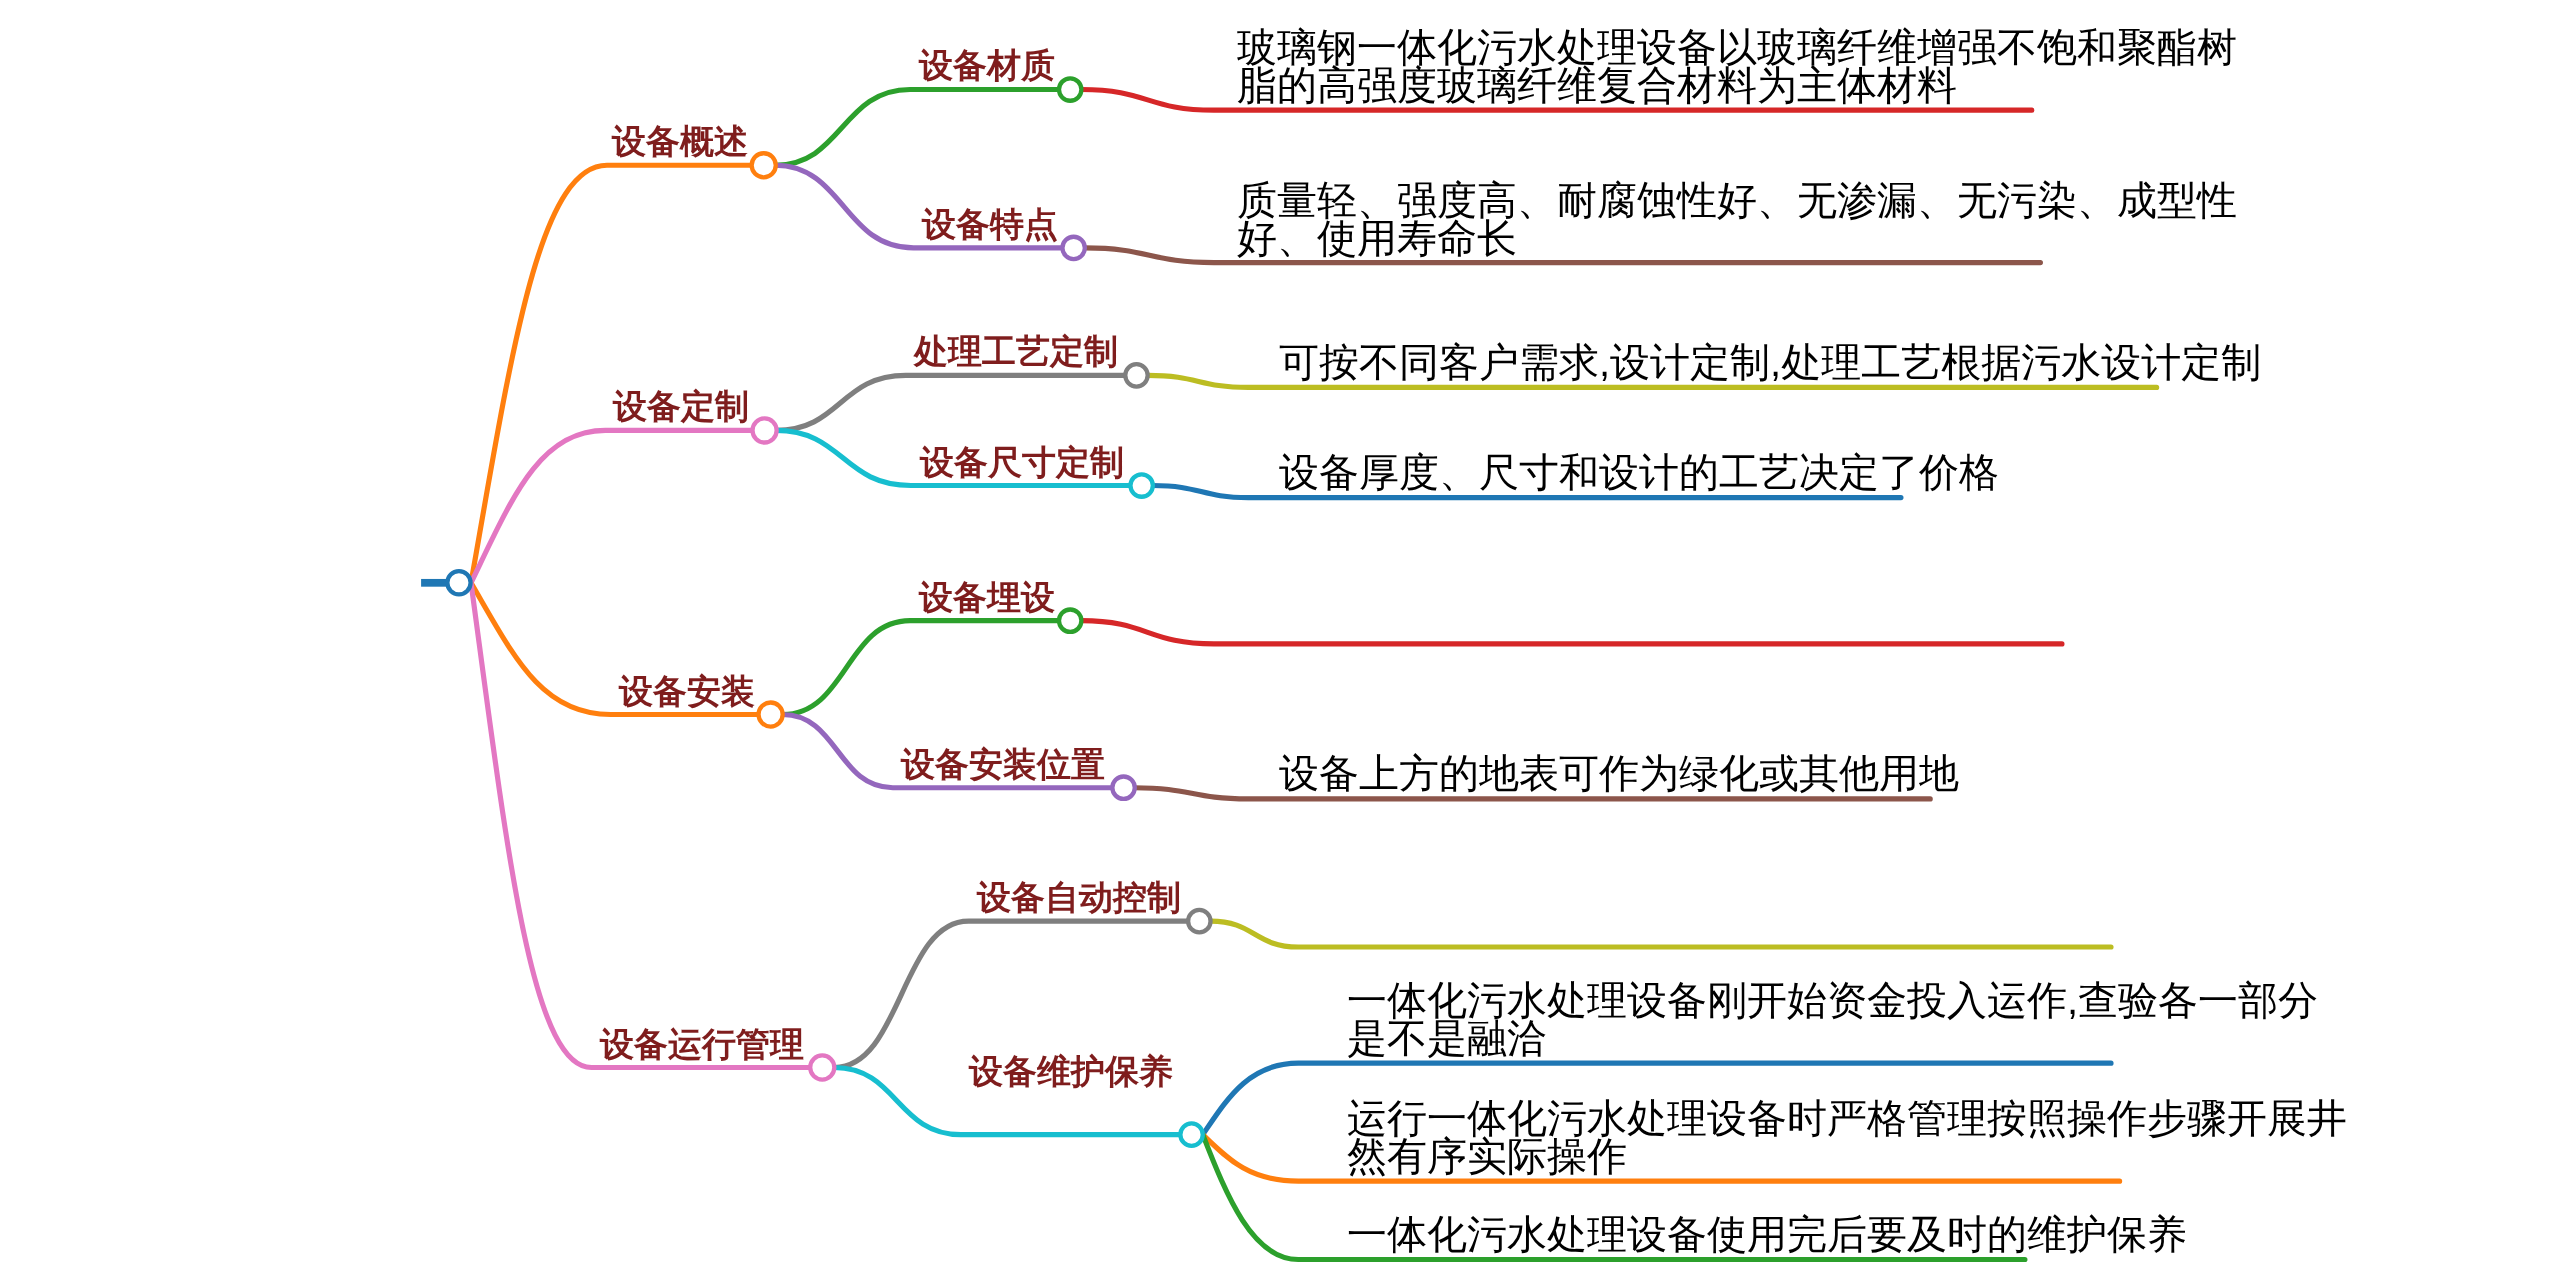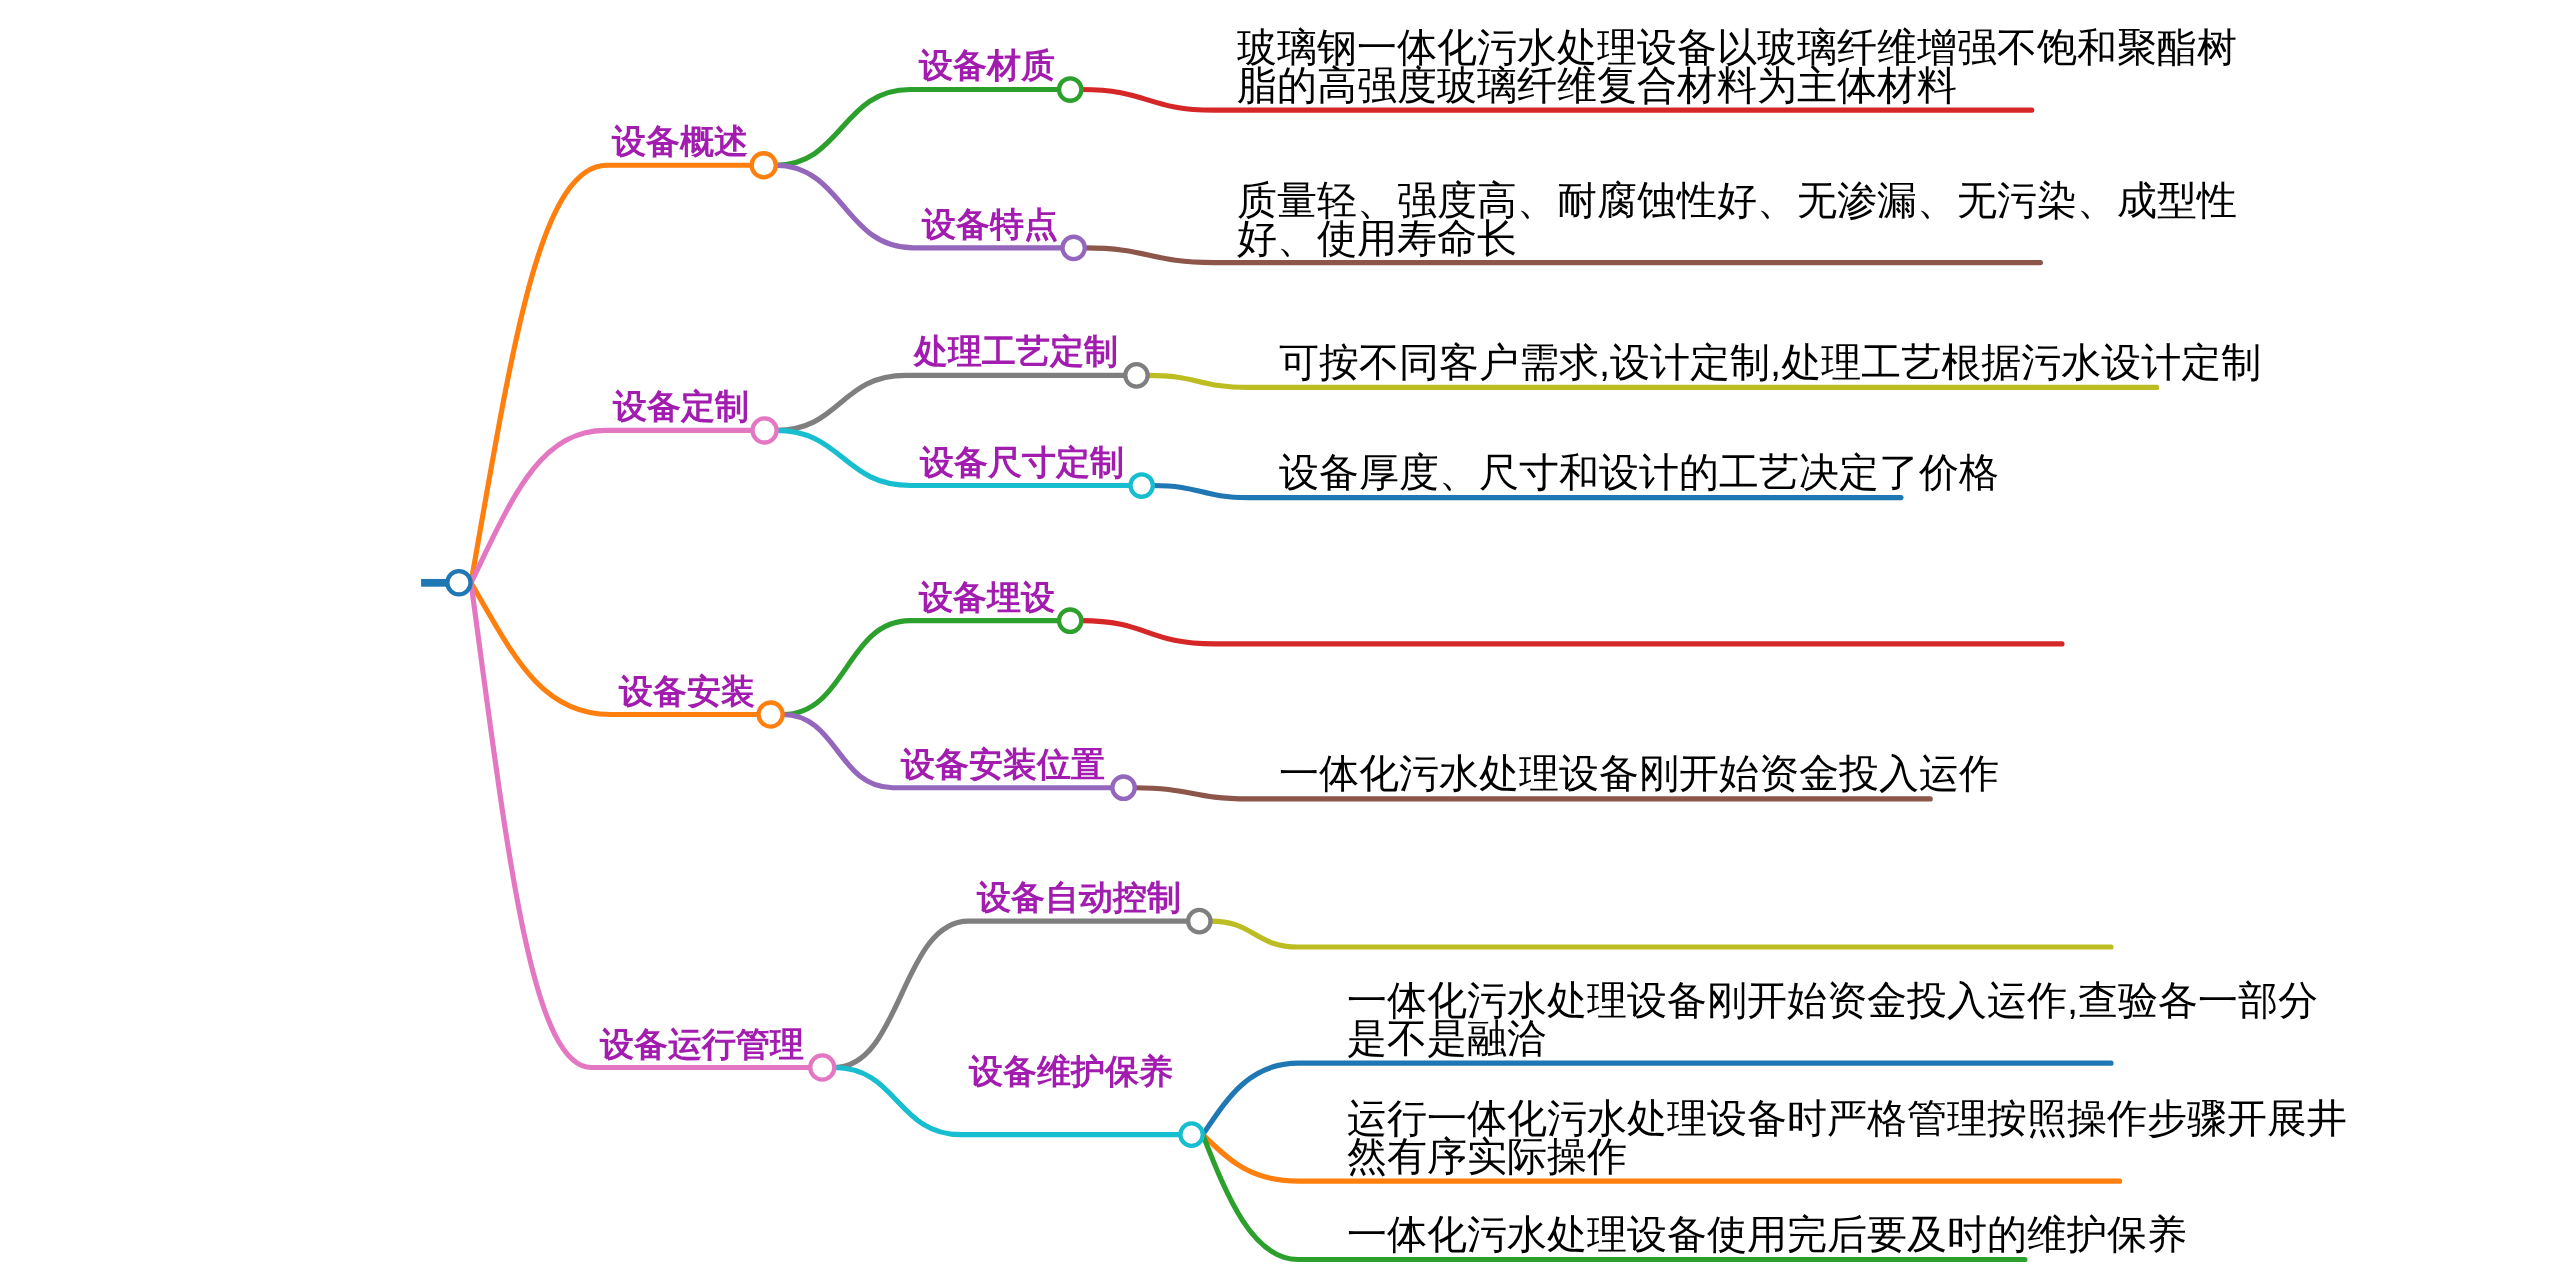--- a/index.html
+++ b/index.html
@@ -12,21 +12,21 @@
   svg.mindmap path{fill:none;stroke-width:6;stroke-linecap:round;}
   svg.mindmap path.stub{stroke-width:9;stroke-linecap:butt;}
   svg.mindmap circle{fill:#ffffff;stroke-width:5;}
   circle.root{stroke-width:5.5;}
   .s-blue{stroke:#1f77b4}.s-orange{stroke:#ff7f0e}.s-green{stroke:#2ca02c}
   .s-red{stroke:#d62728}.s-purple{stroke:#9467bd}.s-brown{stroke:#8c564b}
   .s-pink{stroke:#e377c2}.s-gray{stroke:#7f7f7f}.s-olive{stroke:#bcbd22}
   .s-cyan{stroke:#17becf}
   .lbl{
     position:absolute;font-weight:700;font-size:34px;line-height:38px;
-    color:#a21caf;white-space:nowrap;cursor:default;
+    color:#7f1d1d;white-space:nowrap;cursor:default;
   }
   .leaf{
     position:absolute;font-weight:400;font-size:40px;line-height:38px;
     color:#000000;white-space:pre-line;cursor:default;
   }
 </style>
 </head>
 <body>
 
 <div id="stage">
@@ -88,21 +88,21 @@
   <div class="lbl" style="left:901px;top:745px">设备安装位置</div>
   <div class="lbl" style="left:977px;top:878px">设备自动控制</div>
   <div class="lbl" style="left:969px;top:1052px">设备维护保养</div>
 
   <div class="leaf" style="left:1237px;top:28px">玻璃钢一体化污水处理设备以玻璃纤维增强不饱和聚酯树
 脂的高强度玻璃纤维复合材料为主体材料</div>
   <div class="leaf" style="left:1237px;top:181px">质量轻、强度高、耐腐蚀性好、无渗漏、无污染、成型性
 好、使用寿命长</div>
   <div class="leaf" style="left:1279px;top:343px">可按不同客户需求,设计定制,处理工艺根据污水设计定制</div>
   <div class="leaf" style="left:1279px;top:453px">设备厚度、尺寸和设计的工艺决定了价格</div>
-  <div class="leaf" style="left:1279px;top:754px">一体化污水处理设备刚开始资金投入运作</div>
+  <div class="leaf" style="left:1279px;top:754px">设备上方的地表可作为绿化或其他用地</div>
   <div class="leaf" style="left:1347px;top:981px">一体化污水处理设备刚开始资金投入运作,查验各一部分
 是不是融洽</div>
   <div class="leaf" style="left:1347px;top:1099px">运行一体化污水处理设备时严格管理按照操作步骤开展井
 然有序实际操作</div>
   <div class="leaf" style="left:1347px;top:1215px">一体化污水处理设备使用完后要及时的维护保养</div>
 
 </div>
 
 
 </body></html>

